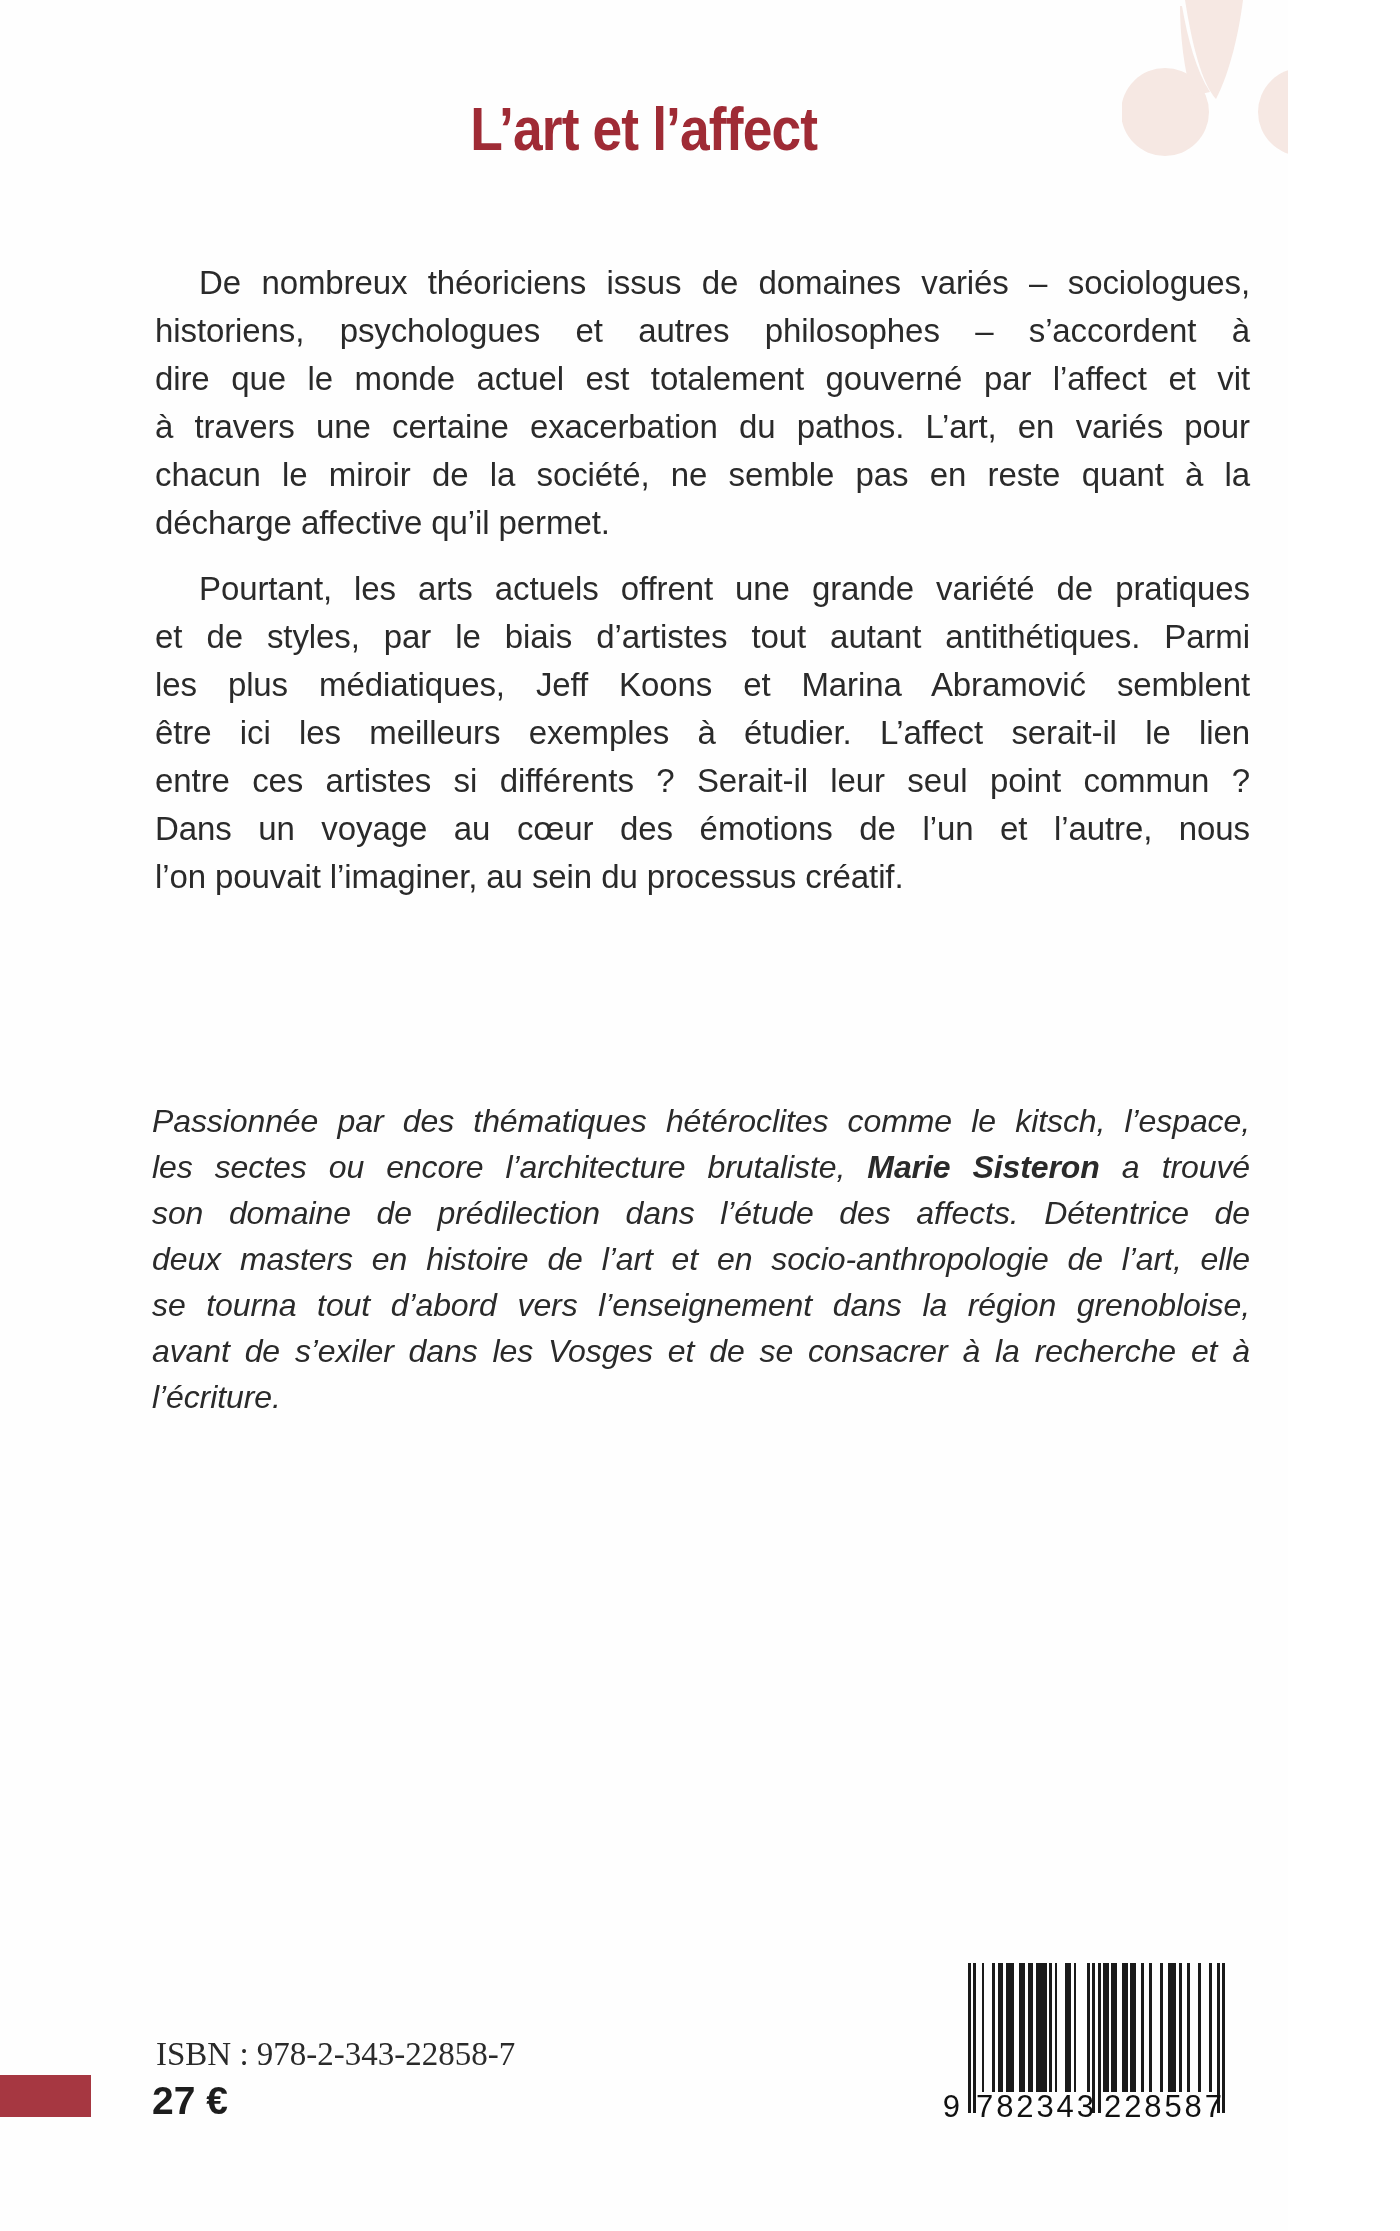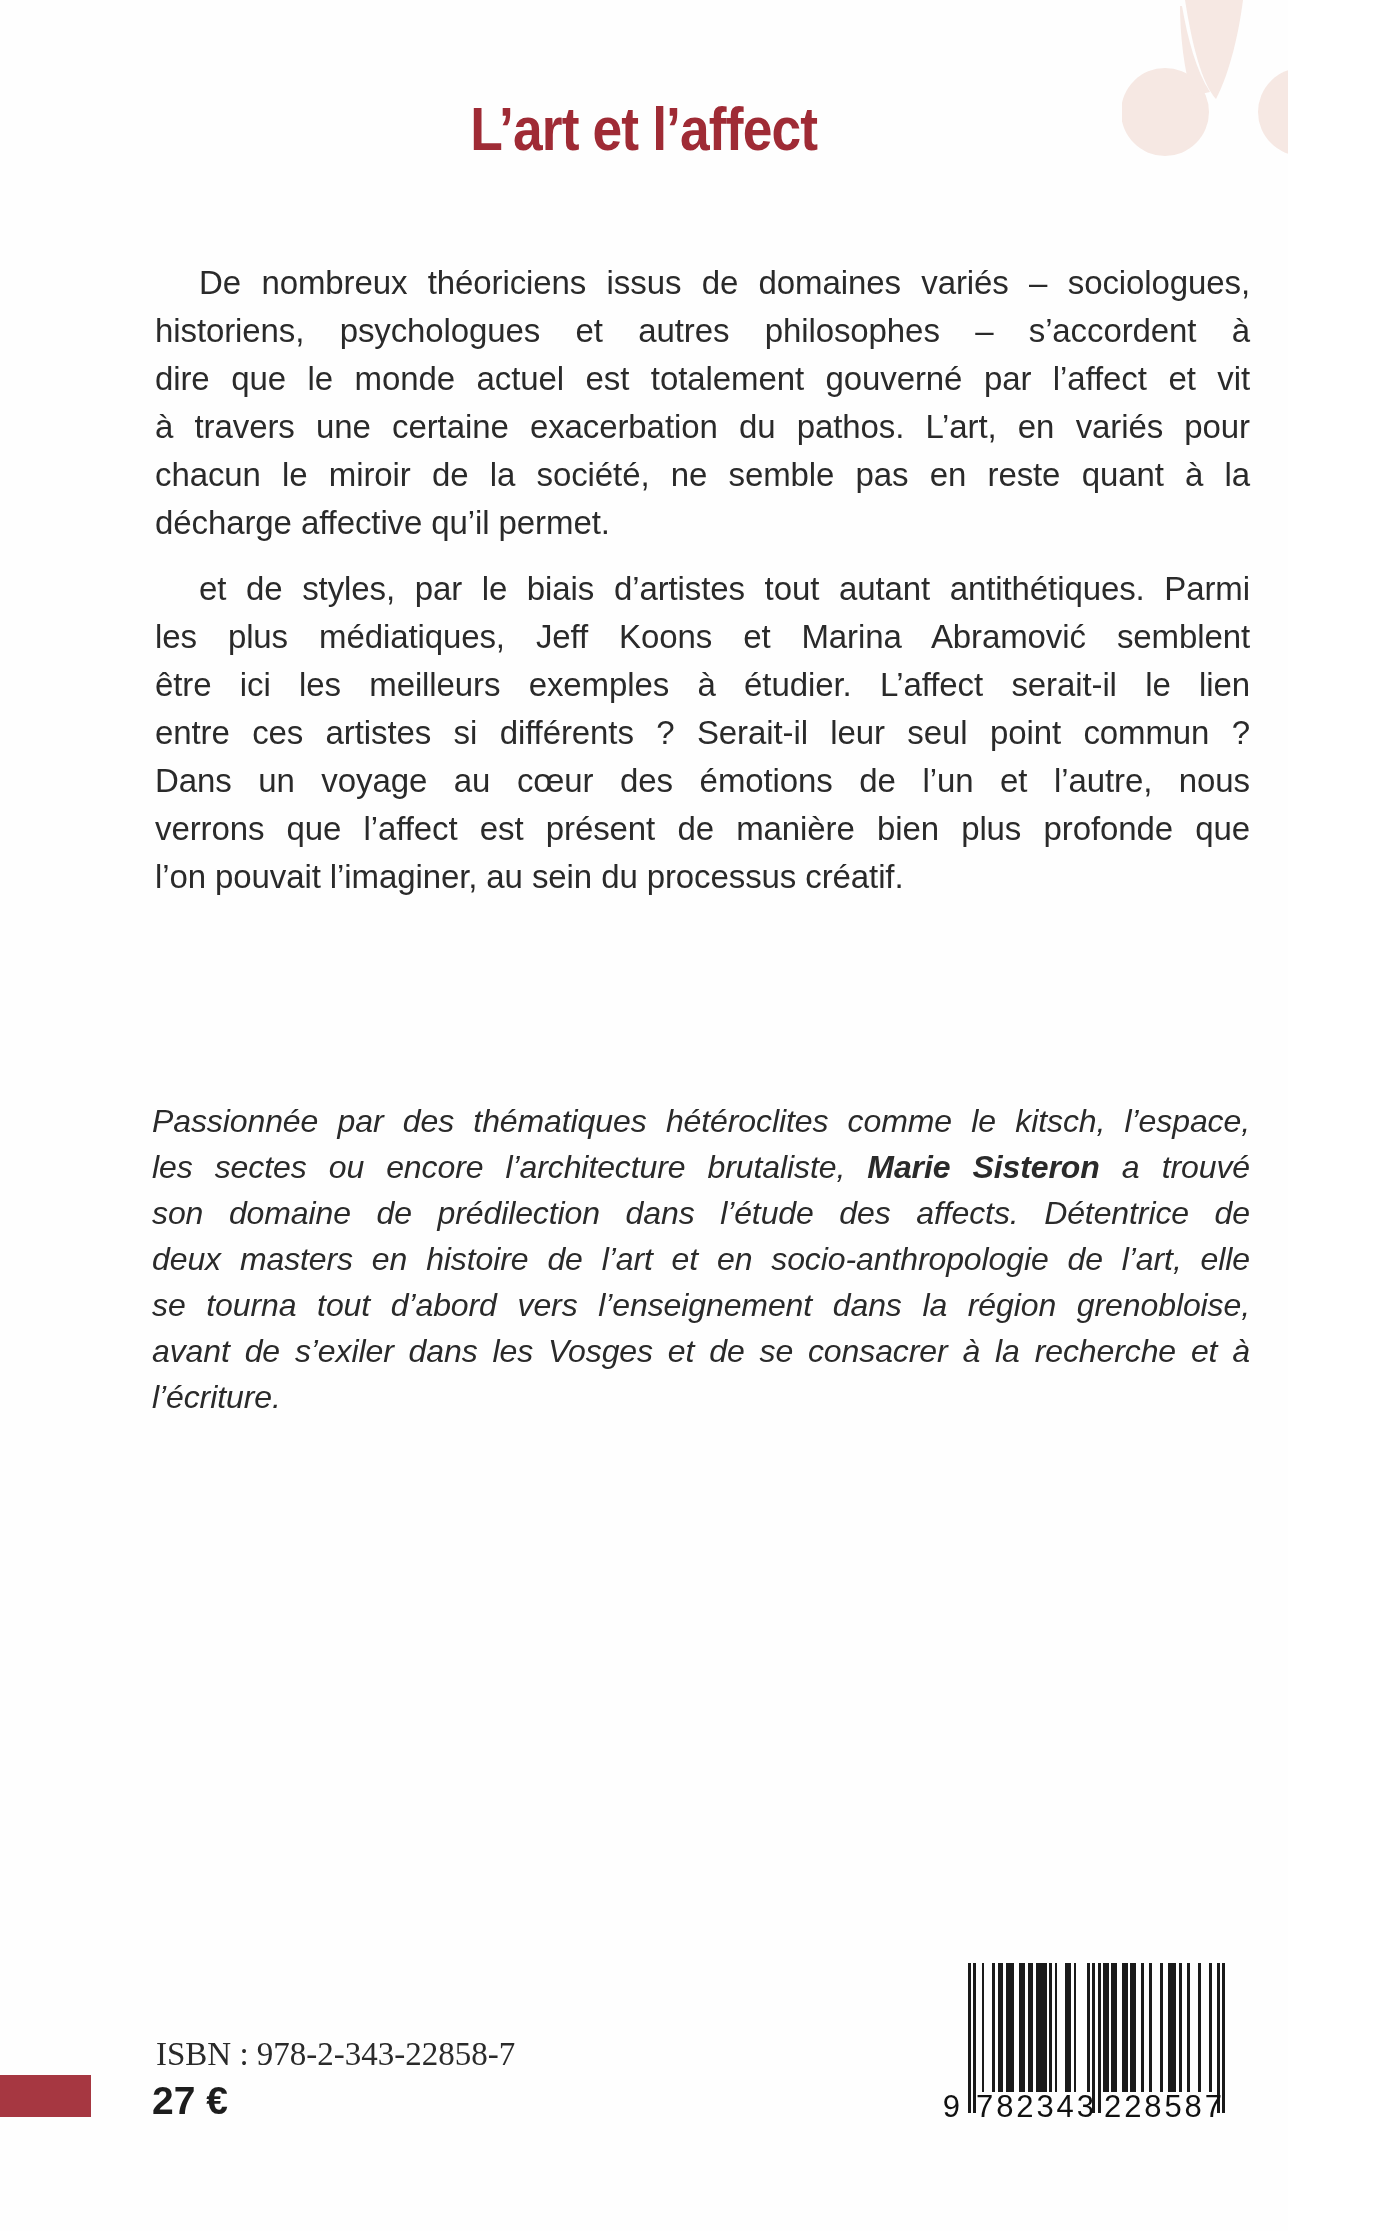--- a/index.html
+++ b/index.html
@@ -146,26 +146,26 @@
   <div class="blurb">
     <div class="para">
         <div class="line">De nombreux théoriciens issus de domaines variés – sociologues,</div>
         <div class="line">historiens, psychologues et autres philosophes – s’accordent à</div>
         <div class="line">dire que le monde actuel est totalement gouverné par l’affect et vit</div>
         <div class="line">à travers une certaine exacerbation du pathos. L’art, en variés pour</div>
         <div class="line">chacun le miroir de la société, ne semble pas en reste quant à la</div>
         <div class="line">décharge affective qu’il permet.</div>
       </div>
     <div class="para">
+        <div class="line">Pourtant, les arts actuels offrent une grande variété de pratiques</div>
         <div class="line">et de styles, par le biais d’artistes tout autant antithétiques. Parmi</div>
         <div class="line">les plus médiatiques, Jeff Koons et Marina Abramović semblent</div>
         <div class="line">être ici les meilleurs exemples à étudier. L’affect serait-il le lien</div>
         <div class="line">entre ces artistes si différents ? Serait-il leur seul point commun ?</div>
         <div class="line">Dans un voyage au cœur des émotions de l’un et l’autre, nous</div>
-        <div class="line">verrons que l’affect est présent de manière bien plus profonde que</div>
         <div class="line">l’on pouvait l’imaginer, au sein du processus créatif.</div>
       </div>
   </div>
 
   <div class="bio">
       <div class="line">Passionnée par des thématiques hétéroclites comme le kitsch, l’espace,</div>
       <div class="line">les sectes ou encore l’architecture brutaliste, <b>Marie Sisteron</b> a trouvé</div>
       <div class="line">son domaine de prédilection dans l’étude des affects. Détentrice de</div>
       <div class="line">deux masters en histoire de l’art et en socio-anthropologie de l’art, elle</div>
       <div class="line">se tourna tout d’abord vers l’enseignement dans la région grenobloise,</div>

